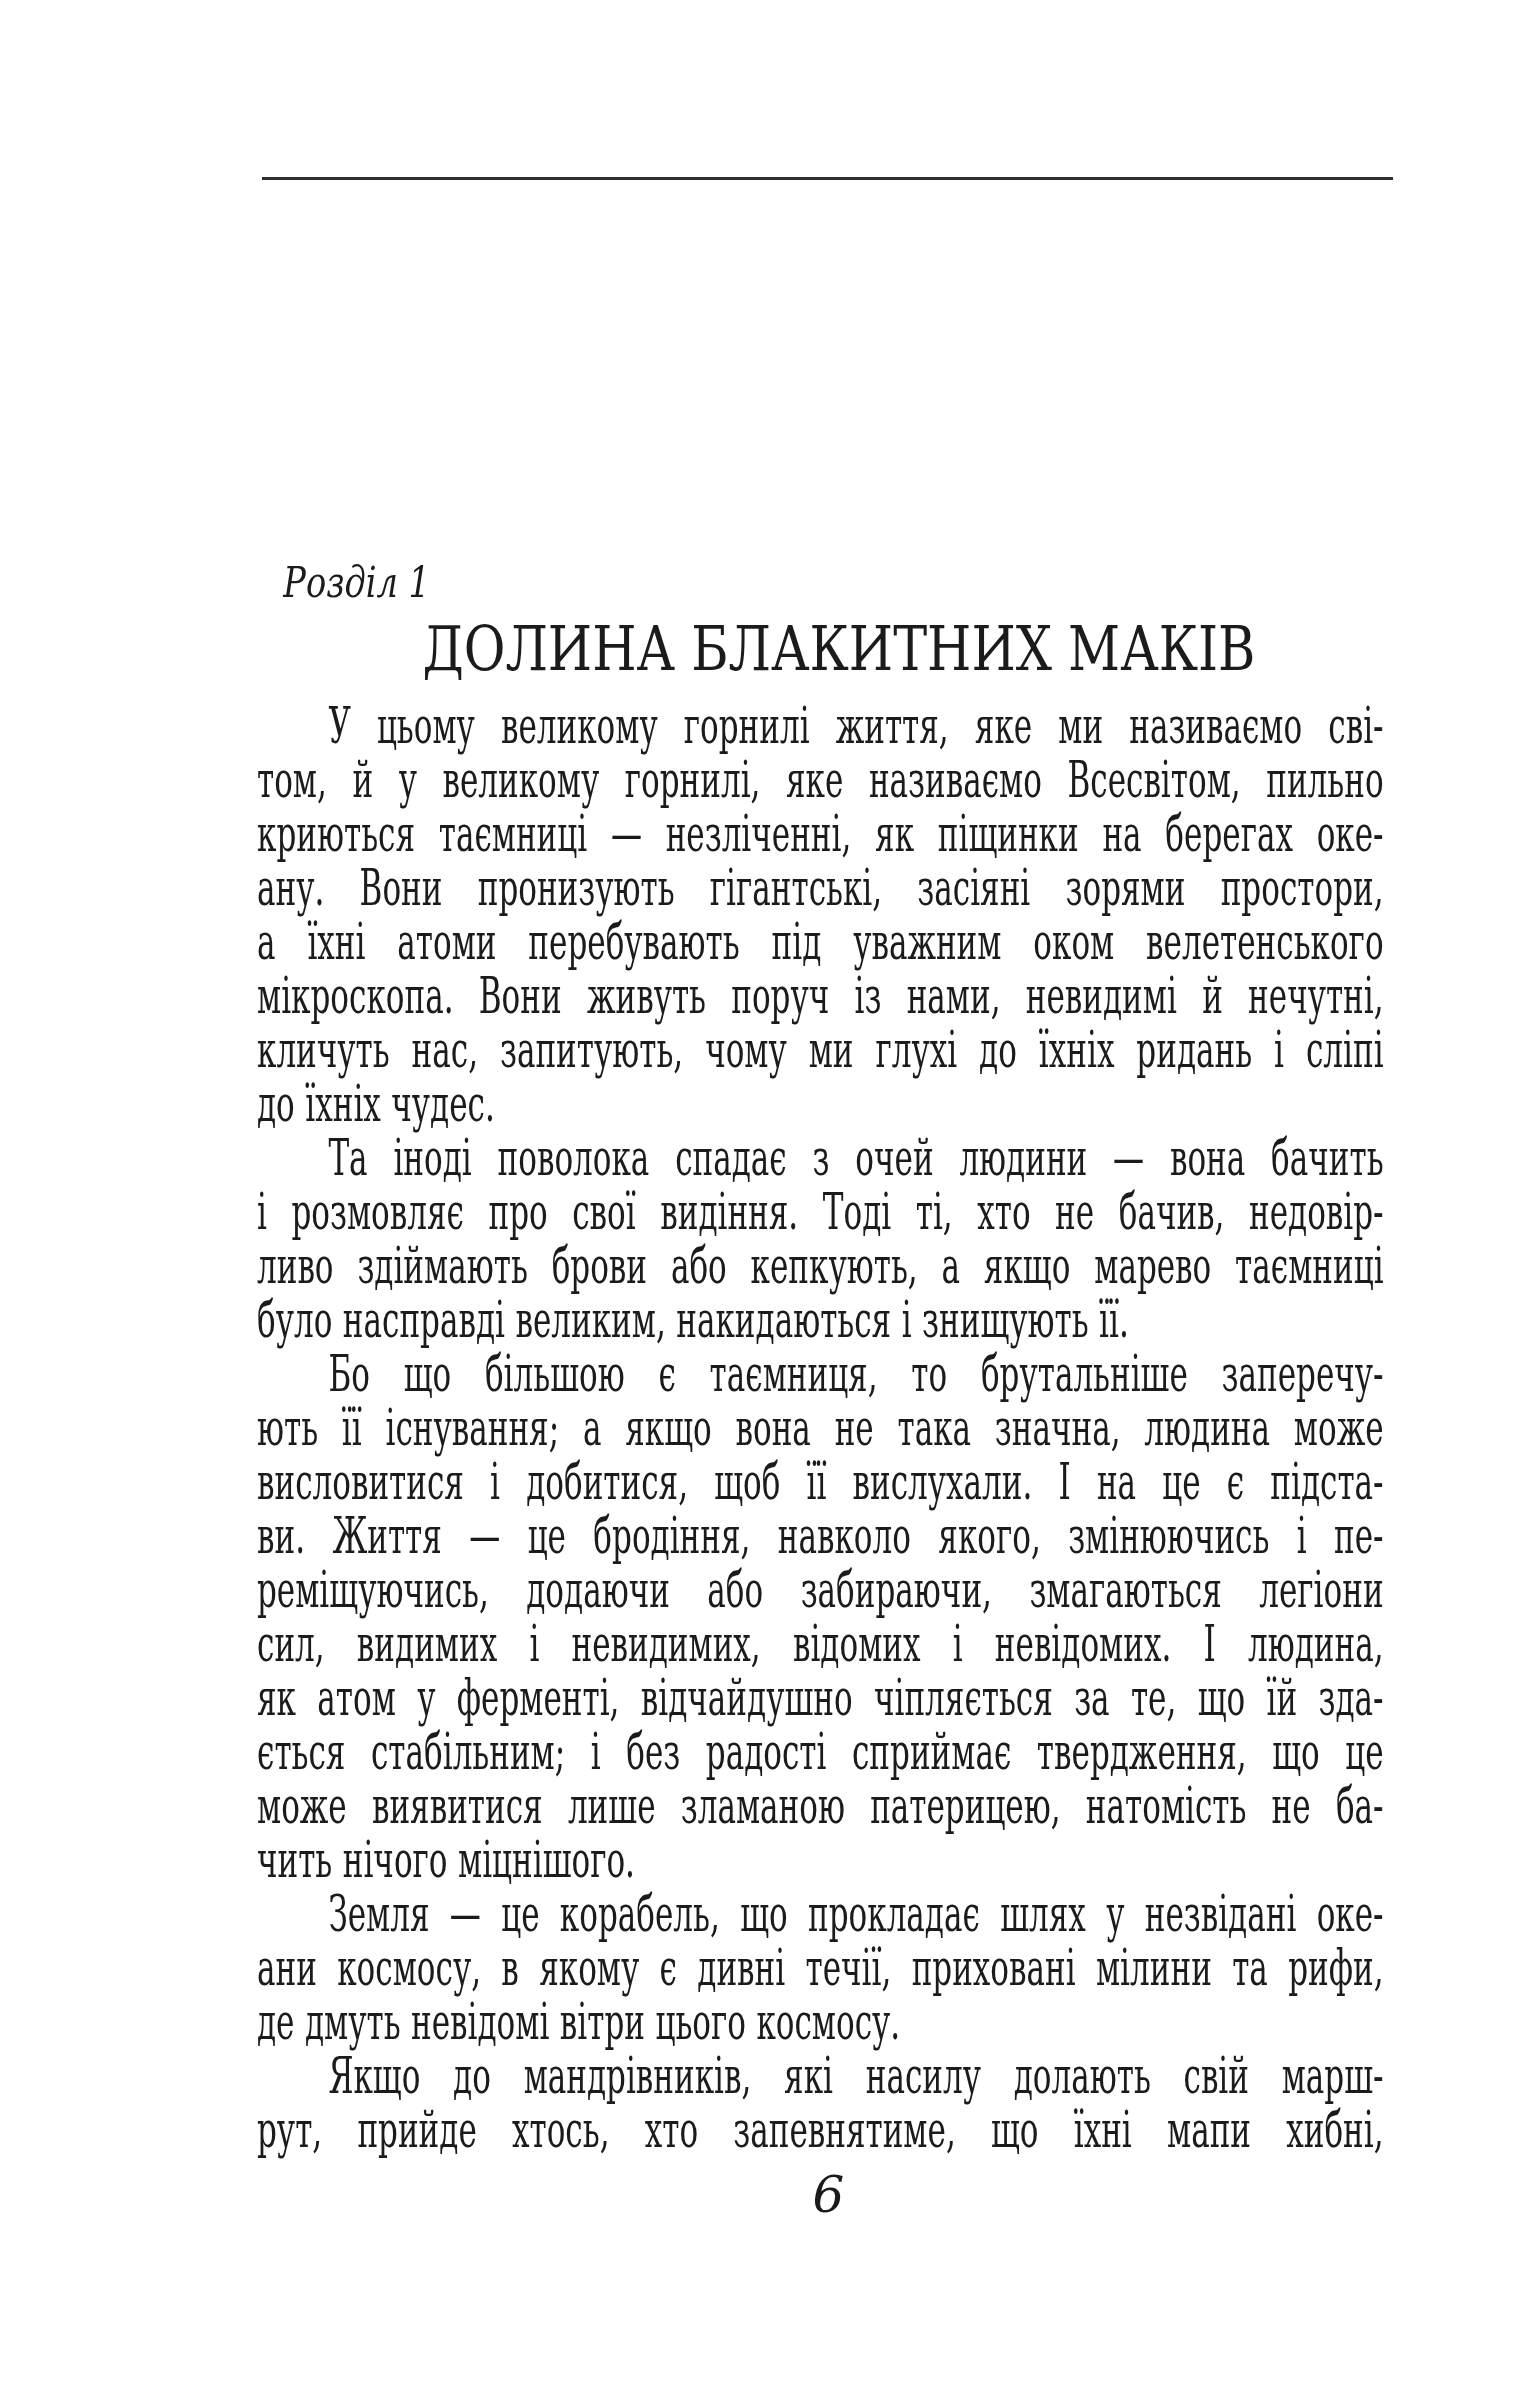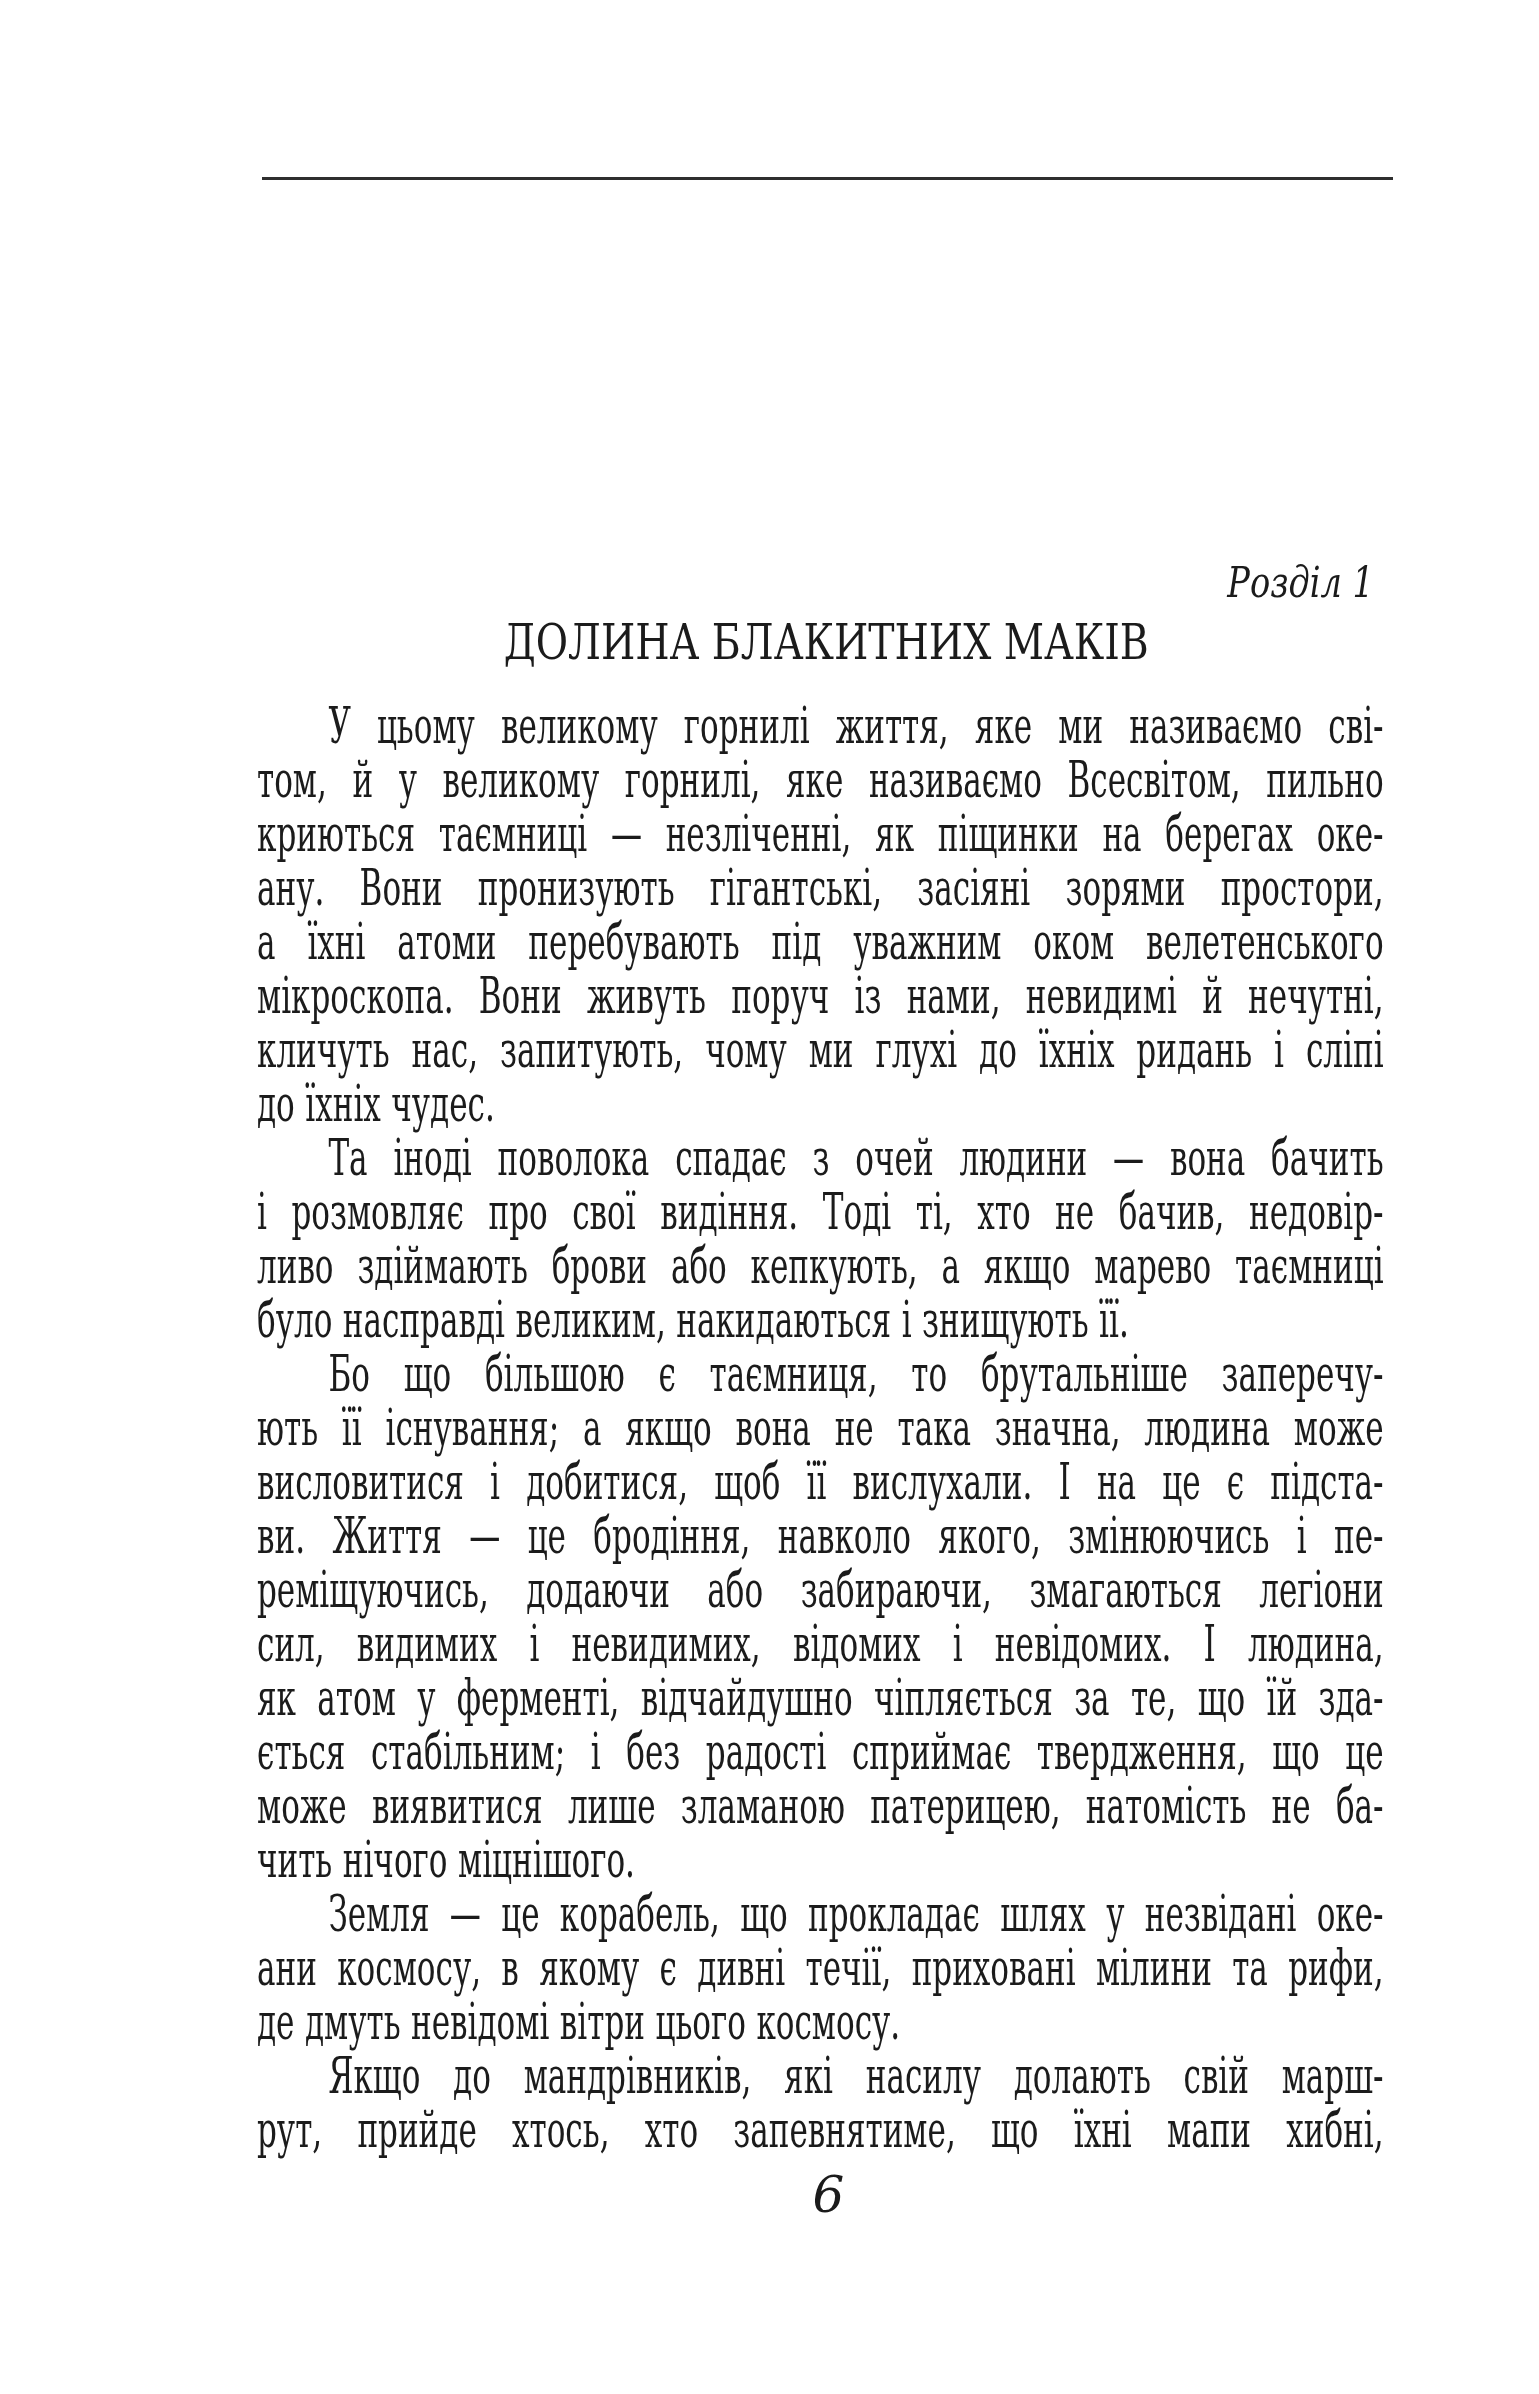--- a/index.html
+++ b/index.html
@@ -22,38 +22,38 @@
     top: 177px;
     width: 1131px;
     height: 2.9px;
     background: #2f2f2f;
   }
   .chapter-label {
     position: absolute;
     left: 265px;
     top: 562px;
     width: 1127px;
-    text-align: right;
+    text-align: left;
     font-size: 42px;
     font-style: italic;
     line-height: 1;
     white-space: nowrap;
   }
   .chapter-label .squeeze {
     display: inline-block;
     transform: scaleX(0.80);
     transform-origin: 50% 50%;
   }
   .chapter-title {
     position: absolute;
-    left: 263px;
+    left: 275px;
     top: 618px;
     width: 1127px;
     text-align: center;
-    font-size: 48px;
+    font-size: 62px;
     line-height: 1;
     white-space: nowrap;
     text-decoration: underline;
   }
   .chapter-title .squeeze {
     display: inline-block;
     transform: scaleX(0.82);
     transform-origin: 50% 50%;
   }
   .body-text {

